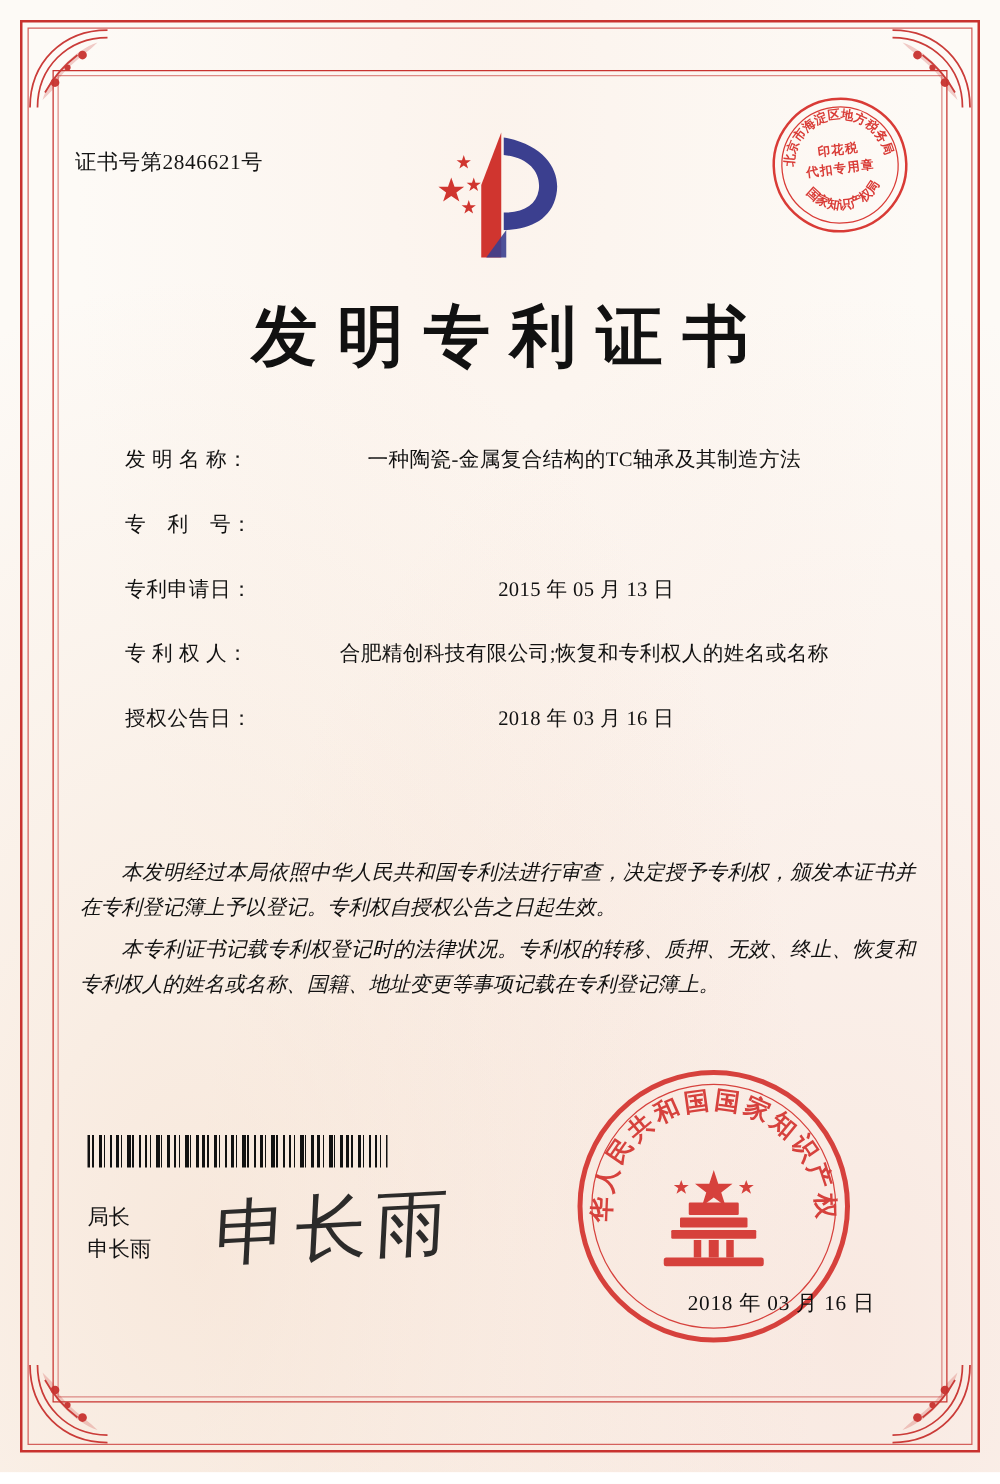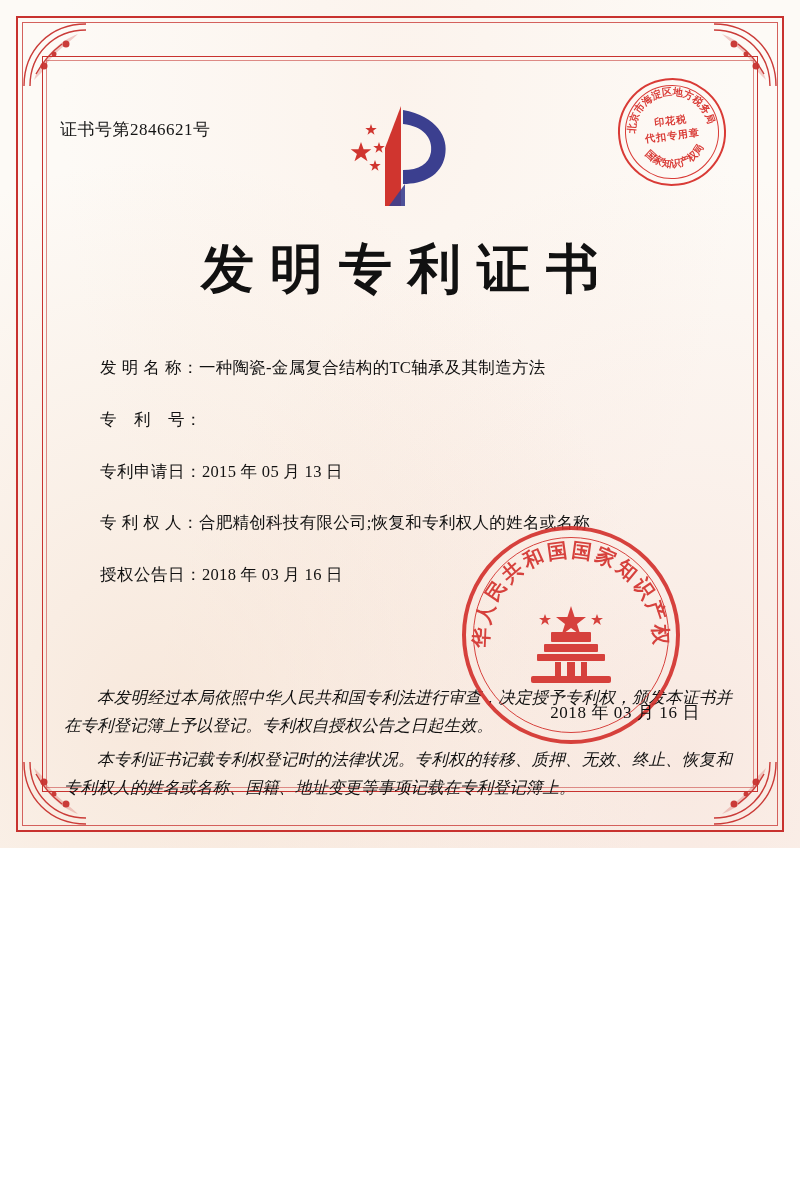--- a/index.html
+++ b/index.html
@@ -6,21 +6,21 @@
     margin: 0;
     padding: 0;
     background: #ffffff;
   }
   body {
     font-family: "Liberation Serif", "DejaVu Serif", serif;
   }
   .page {
     position: relative;
     width: 800px;
-    height: 848px;
+    height: 1178px;
     background: #fdfaf6;
     overflow: hidden;
   }
   
   .paper-tint {
     position: absolute;
     inset: 0;
     background:
       radial-gradient(ellipse at 20% 85%, rgba(239,205,180,0.40) 0%, rgba(253,250,246,0) 55%),
       radial-gradient(ellipse at 85% 90%, rgba(240,200,185,0.35) 0%, rgba(253,250,246,0) 55%),
@@ -160,20 +160,21 @@
     margin-left: 36px;
   }
   .field-label {
     flex: 0 0 auto;
     white-space: nowrap;
     letter-spacing: 0.5px;
   }
   .field-value {
     flex: 1 1 auto;
     letter-spacing: 0.3px;
+    text-align: center;
   }
 
   
   .paras {
     position: absolute;
     left: 22px;
     right: 26px;
     top: 628px;
     font-size: 16.5px;
     line-height: 28px;

